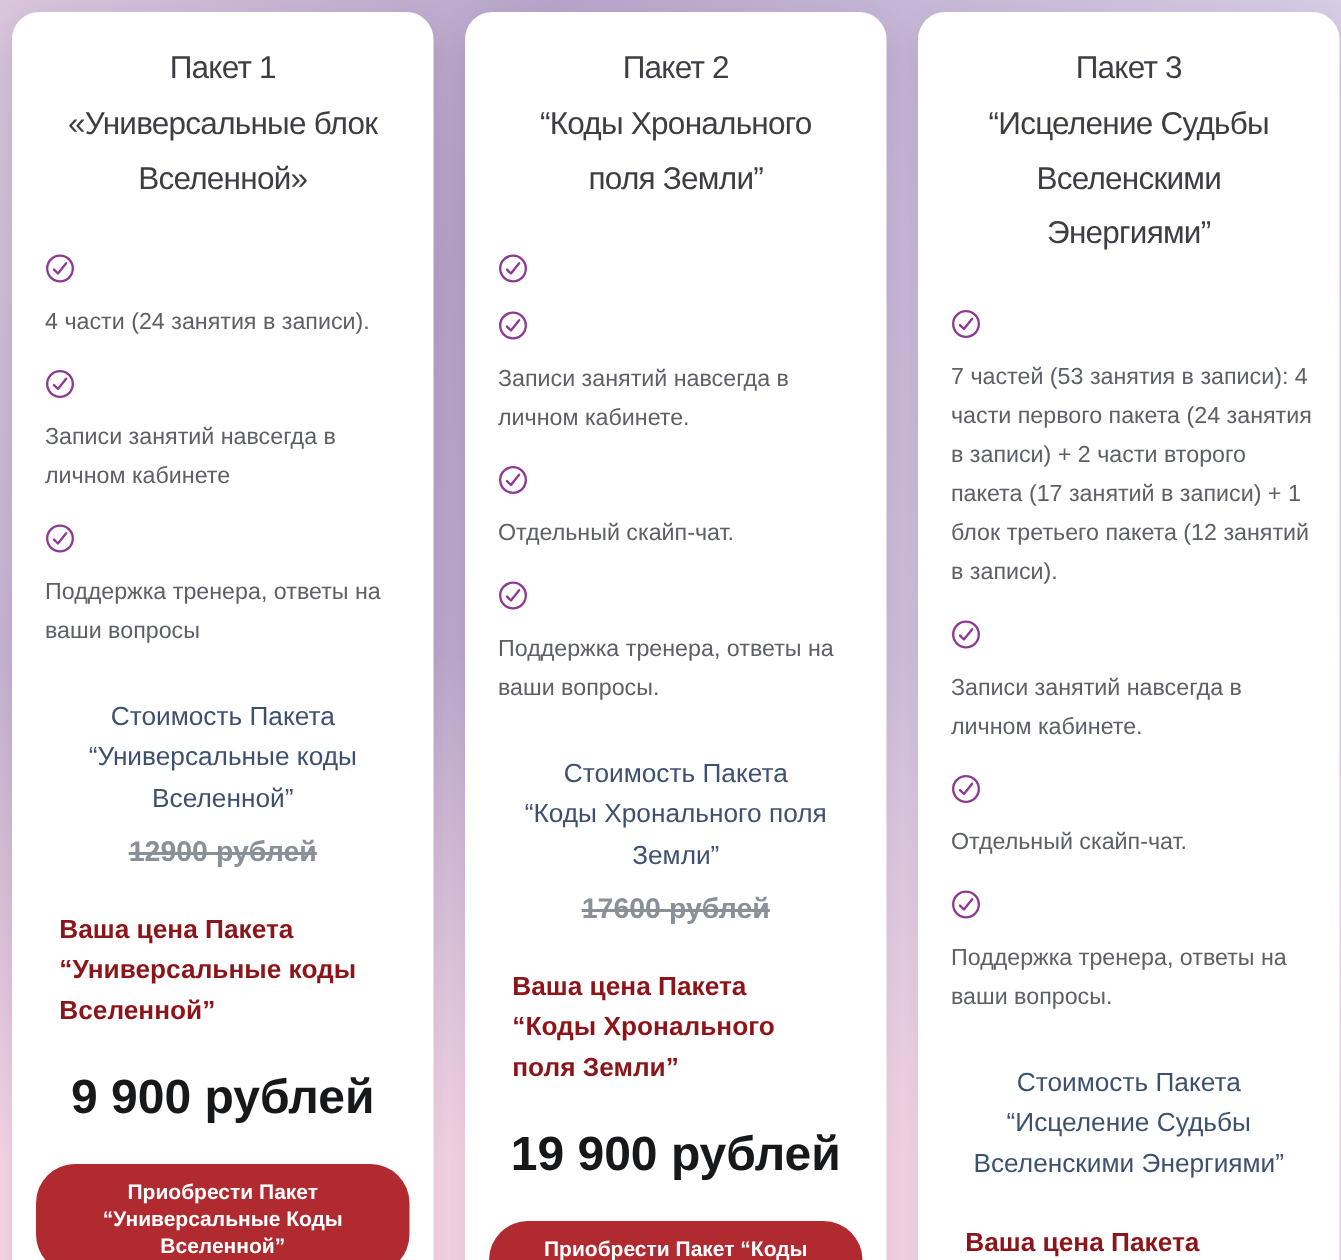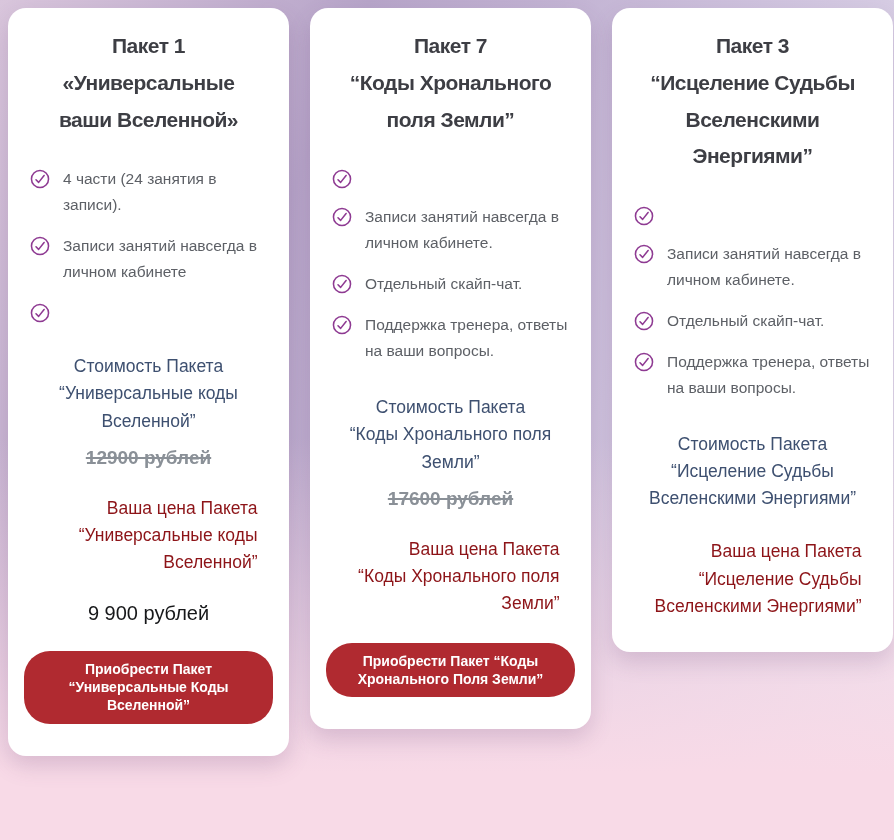--- a/index.html
+++ b/index.html
@@ -28,41 +28,42 @@
     background: var(--card-bg, #ffffff);
     border-radius: 18px;
     padding: 20px 16px 32px 16px;
     box-shadow: 0 10px 22px rgba(110, 70, 120, 0.20);
   }
   .card-title {
     margin: 0 auto;
     max-width: 218px;
     text-align: center;
     font-size: 21px;
-    font-weight: 700;
+    font-weight: 400;
     letter-spacing: -0.5px;
     line-height: 1.75;
     color: var(--title-color, #3d3e44);
   }
   .card-title span { display: block; }
   .features {
     list-style: none;
     margin: 28px 0 0 0;
     padding: 0 0 0 6px;
     display: flex;
     flex-direction: column;
     gap: 15px;
   }
   .feature {
     display: flex;
     align-items: flex-start;
     gap: 13px;
     font-size: 15.5px;
     line-height: 26px;
     color: var(--body-color, #5d6066);
+    flex-direction: column;
   }
   .check-icon {
     flex: none;
     width: 20px;
     height: 20px;
     margin-top: 3px;
     color: var(--check-color, #8e3a92);
   }
   .check-icon svg { display: block; width: 20px; height: 20px; }
   .cost-heading {
@@ -80,31 +81,31 @@
     text-align: center;
     font-size: 19px;
     font-weight: 700;
     color: var(--old-price-color, #8a9097);
     text-decoration: line-through;
     text-decoration-thickness: 2px;
   }
   .your-price-heading {
     margin: 26px auto 0 auto;
     max-width: 218px;
-    text-align: right;
+    text-align: left;
     font-size: 17.5px;
-    font-weight: 400;
+    font-weight: 700;
     line-height: 1.55;
     color: var(--your-price-color, #8d1418);
   }
   .price {
     margin-top: 26px;
     text-align: center;
-    font-size: 20px;
-    font-weight: 400;
+    font-size: 32px;
+    font-weight: 700;
     color: var(--price-color, #17181a);
   }
   .button-row {
     margin-top: 26px;
     text-align: center;
   }
   .buy-button {
     display: inline-block;
     max-width: 100%;
     box-sizing: border-box;
@@ -121,21 +122,21 @@
     cursor: pointer;
   }
 </style>
 </head>
 <body>
 
 <main class="pricing">
     <section class="card">
     <h2 class="card-title">
       <span>Пакет 1</span>
-      <span>«Универсальные ваши Вселенной»</span>
+      <span>«Универсальные блок Вселенной»</span>
     </h2>
     <ul class="features">
         <li class="feature">
     <span class="check-icon">
       <svg viewBox="0 0 22 22" aria-hidden="true">
         <circle cx="11" cy="11" r="9.4" fill="none" stroke="currentColor" stroke-width="1.7"></circle>
         <path d="M6.6 11.8l2.9 2.9 6-7.6" fill="none" stroke="currentColor" stroke-width="1.7" stroke-linecap="round" stroke-linejoin="round"></path>
       </svg>
     </span>
     <span class="feature-text">4 части (24 занятия в записи).</span>
@@ -149,39 +150,40 @@
     </span>
     <span class="feature-text">Записи занятий навсегда в личном кабинете</span>
   </li>
         <li class="feature">
     <span class="check-icon">
       <svg viewBox="0 0 22 22" aria-hidden="true">
         <circle cx="11" cy="11" r="9.4" fill="none" stroke="currentColor" stroke-width="1.7"></circle>
         <path d="M6.6 11.8l2.9 2.9 6-7.6" fill="none" stroke="currentColor" stroke-width="1.7" stroke-linecap="round" stroke-linejoin="round"></path>
       </svg>
     </span>
+    <span class="feature-text">Поддержка тренера, ответы на ваши вопросы</span>
   </li>
       </ul>
     <div class="cost-heading">
       <span>Стоимость Пакета</span>
       <span>“Универсальные коды Вселенной”</span>
     </div>
     <div class="old-price">12900 рублей</div>
     <div class="your-price-heading">
       <span>Ваша цена Пакета</span>
       <span>“Универсальные коды Вселенной”</span>
     </div>
     <div class="price">9 900 рублей</div>
     <div class="button-row">
       <button class="buy-button">Приобрести Пакет “Универсальные Коды Вселенной”</button>
     </div>
   </section>
     <section class="card">
     <h2 class="card-title">
-      <span>Пакет 7</span>
+      <span>Пакет 2</span>
       <span>“Коды Хронального поля Земли”</span>
     </h2>
     <ul class="features">
         <li class="feature">
     <span class="check-icon">
       <svg viewBox="0 0 22 22" aria-hidden="true">
         <circle cx="11" cy="11" r="9.4" fill="none" stroke="currentColor" stroke-width="1.7"></circle>
         <path d="M6.6 11.8l2.9 2.9 6-7.6" fill="none" stroke="currentColor" stroke-width="1.7" stroke-linecap="round" stroke-linejoin="round"></path>
       </svg>
     </span>
@@ -216,37 +218,39 @@
       </ul>
     <div class="cost-heading">
       <span>Стоимость Пакета</span>
       <span>“Коды Хронального поля Земли”</span>
     </div>
     <div class="old-price">17600 рублей</div>
     <div class="your-price-heading">
       <span>Ваша цена Пакета</span>
       <span>“Коды Хронального поля Земли”</span>
     </div>
+    <div class="price">19 900 рублей</div>
     <div class="button-row">
       <button class="buy-button">Приобрести Пакет “Коды Хронального Поля Земли”</button>
     </div>
   </section>
     <section class="card">
     <h2 class="card-title">
       <span>Пакет 3</span>
       <span>“Исцеление Судьбы Вселенскими Энергиями”</span>
     </h2>
     <ul class="features">
         <li class="feature">
     <span class="check-icon">
       <svg viewBox="0 0 22 22" aria-hidden="true">
         <circle cx="11" cy="11" r="9.4" fill="none" stroke="currentColor" stroke-width="1.7"></circle>
         <path d="M6.6 11.8l2.9 2.9 6-7.6" fill="none" stroke="currentColor" stroke-width="1.7" stroke-linecap="round" stroke-linejoin="round"></path>
       </svg>
     </span>
+    <span class="feature-text">7 частей (53 занятия в записи): 4 части первого пакета (24 занятия в записи) + 2 части второго пакета (17 занятий в записи) + 1 блок третьего пакета (12 занятий в записи).</span>
   </li>
         <li class="feature">
     <span class="check-icon">
       <svg viewBox="0 0 22 22" aria-hidden="true">
         <circle cx="11" cy="11" r="9.4" fill="none" stroke="currentColor" stroke-width="1.7"></circle>
         <path d="M6.6 11.8l2.9 2.9 6-7.6" fill="none" stroke="currentColor" stroke-width="1.7" stroke-linecap="round" stroke-linejoin="round"></path>
       </svg>
     </span>
     <span class="feature-text">Записи занятий навсегда в личном кабинете.</span>
   </li>

